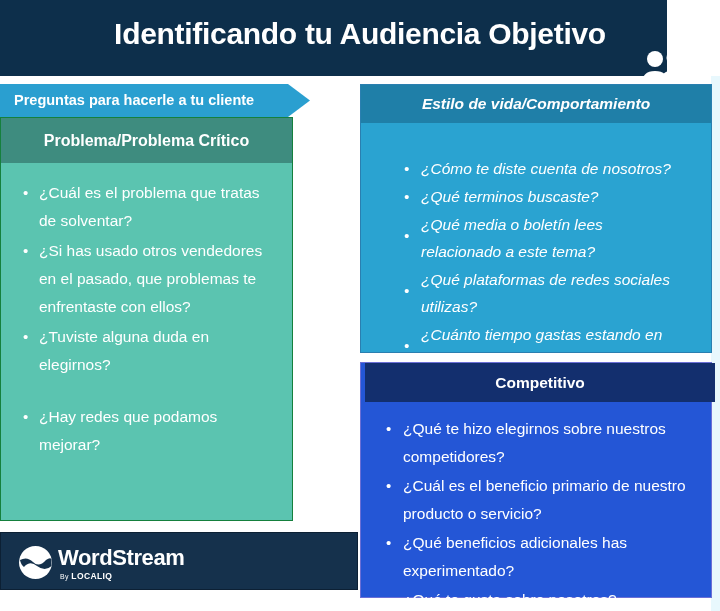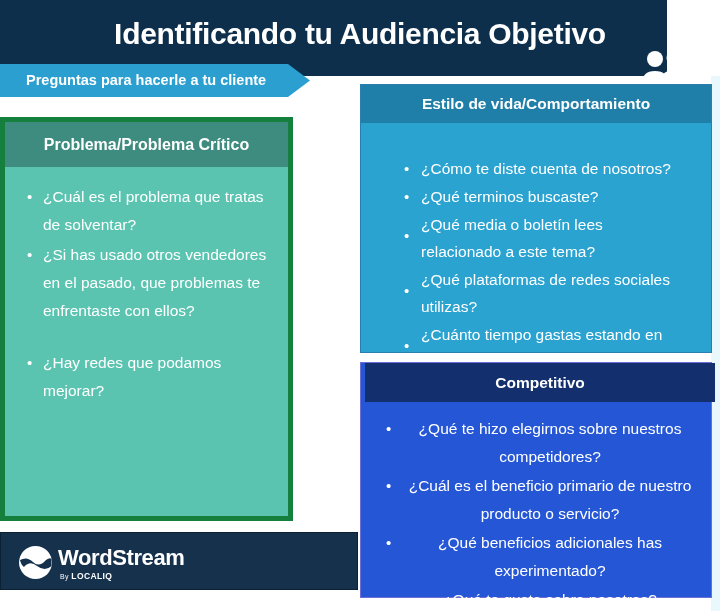--- a/index.html
+++ b/index.html
@@ -46,41 +46,41 @@
     right: 12px;
     top: 50px;
     width: 66px;
     height: 34px;
   }
 
   
   .ribbon {
     position: absolute;
     left: 0;
-    top: 64px;
+    top: 84px;
     width: 310px;
     height: 33px;
     background: #2a9fd0;
     color: #ffffff;
     font-size: 14.5px;
     font-weight: bold;
     line-height: 33px;
-    padding-left: 26px;
+    padding-left: 14px;
     box-sizing: border-box;
     clip-path: polygon(0 0, 288px 0, 310px 50%, 288px 100%, 0 100%);
   }
 
   .left-card {
     position: absolute;
     left: 0;
     top: 117px;
     width: 293px;
     height: 404px;
     background: #5bc4b0;
-    border: 5px solid #15803d;
+    border: 1px solid #15803d;
     box-sizing: border-box;
   }
   .left-card-header {
     position: absolute;
     left: 0;
     top: 0;
     width: 100%;
     height: 45px;
     background: #3e8c7f;
     color: #ffffff;
@@ -170,20 +170,21 @@
 
   .life-card {
     position: absolute;
     left: 360px;
     top: 84px;
     width: 352px;
     height: 269px;
     background: #2aa3d1;
     border: 1px solid #2a7fb0;
     box-sizing: border-box;
+    font-style: italic;
   }
   .life-card-header {
     position: absolute;
     left: 0;
     top: 0;
     width: 100%;
     height: 38px;
     background: #1f7fa8;
     color: #ffffff;
     font-size: 15.5px;
@@ -251,21 +252,20 @@
     margin: 0;
     padding: 13px 14px 0 42px;
     list-style: none;
     color: #ffffff;
     font-size: 15.5px;
     line-height: 28px;
   }
   .comp-list li {
     position: relative;
     margin-bottom: 1px;
-    text-align: center;
   }
   .comp-list li::before {
     content: "\2022";
     position: absolute;
     left: -17px;
     top: 0;
     font-size: 15px;
   }
 </style>
 </head>
@@ -288,20 +288,21 @@
 
   <div class="ribbon">
     <span>Preguntas para hacerle a tu cliente</span>
   </div>
 
   <div class="left-card">
     <div class="left-card-header">Problema/Problema Crítico</div>
     <ul class="left-list">
       <li class="has-bullet">¿Cuál es el problema que tratas de solventar?</li>
       <li class="has-bullet">¿Si has usado otros vendedores en el pasado, que problemas te enfrentaste con ellos?</li>
+      <li class="has-bullet">¿Tuviste alguna duda en elegirnos?</li>
       <li class="blank"></li>
       <li class="has-bullet">¿Hay redes que podamos mejorar?</li>
     </ul>
   </div>
 
   <div class="logo-card">
     <svg class="logo-mark" viewBox="0 0 33 33">
       <circle cx="16.5" cy="16.5" r="16.5" fill="#ffffff"></circle>
       <path d="M1 14 Q8 10 14 16 Q20 22 27 14 Q31 11 32.5 13 L32.5 20 Q26 26 18 20 Q11 14 5 21 Q2 19 1 14 Z" fill="#15314c"></path>
     </svg>

